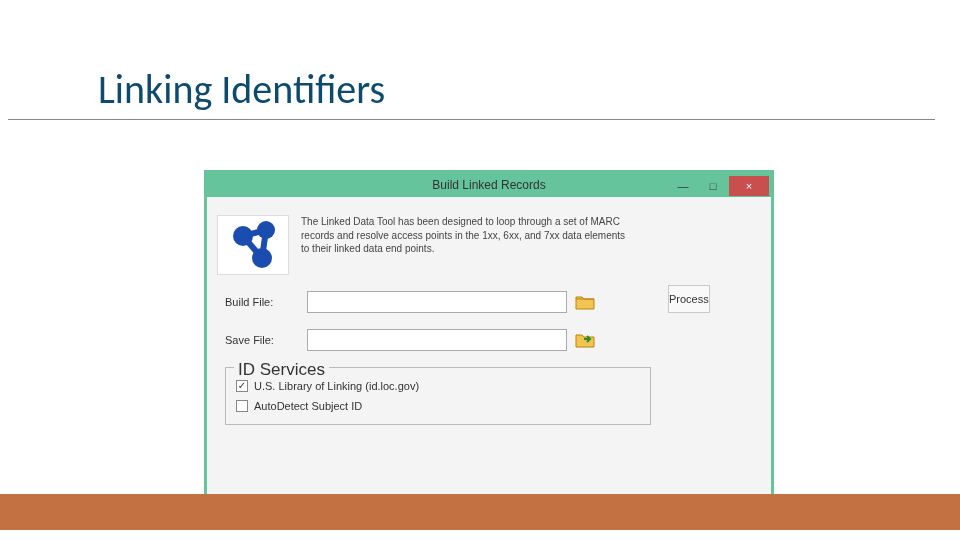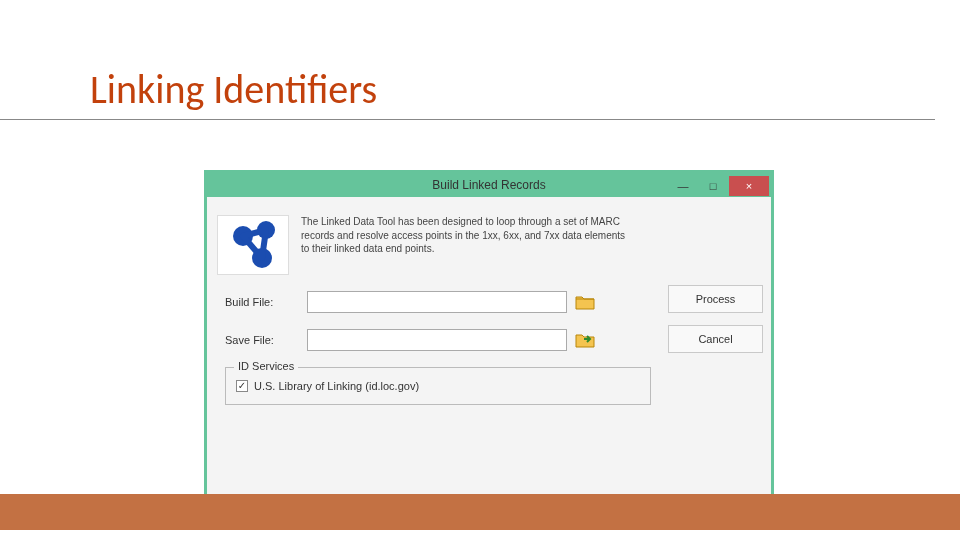--- a/index.html
+++ b/index.html
@@ -7,24 +7,24 @@
     margin: 0;
     width: 960px;
     height: 540px;
     font-family: "Segoe UI", Arial, sans-serif;
     background: #fff;
     position: relative;
   }
   .slide-title {
     font-size: 40px;
     font-weight: 300;
-    color: #c2410c;
+    color: #0c4a6e;
     padding: 65px 0 5px 90px;
     border-bottom: 1px solid #888;
-    margin: 0 25px 0 0;
+    margin: 0 25px 0 8px;
     font-family: Calibri, "Segoe UI", Arial, sans-serif;
   }
   .bottom-bar {
     position: absolute;
     left: 0;
     bottom: 10px;
     width: 100%;
     height: 36px;
     background: #c37143;
   }
@@ -93,22 +93,22 @@
     padding-top: 2px;
     width: 330px;
   }
 
   .right-btns {
     position: absolute;
     top: 88px;
     right: 8px;
     width: 95px;
     display: flex;
-    flex-direction: column;
-    gap: 12px;
+    flex-direction: row;
+    gap: 18px;
   }
   .dlg-btn {
     height: 28px;
     background: #f9f9f9;
     border: 1px solid #c9c9c9;
     font-size: 11px;
     color: #333;
     text-align: center;
     display: flex;
     align-items: center;
@@ -142,21 +142,21 @@
     margin: 8px 110px 0 8px;
     padding: 8px 10px 8px 10px;
     position: relative;
   }
   .legend {
     position: absolute;
     top: -8px;
     left: 8px;
     background: #f4f4f4;
     padding: 0 4px;
-    font-size: 11px;
+    font-size: 17px;
     color: #333;
   }
   .chk-row {
     display: flex;
     align-items: center;
     height: 20px;
     font-size: 11px;
   }
   .chk {
     width: 12px;
@@ -219,28 +219,31 @@
       <span class="file-icon">
         <svg viewBox="0 0 20 18" width="20" height="18">
           <path d="M1 4 h6 l2 2 h10 v10 h-18 z" fill="#f4c450" stroke="#b8860b"></path>
           <path d="M12 5 l3 3 l-3 3 M15 8 h-6" fill="none" stroke="#2e8b2e" stroke-width="2"></path>
         </svg>
       </span>
     </div>
 
     <div class="right-btns">
       <div class="dlg-btn">Process</div>
-      <div class="dlg-btn">Cancel</div>
     </div>
 
     <div class="fieldset">
       <div class="legend">ID Services</div>
 
       <div class="chk-row">
         <span class="chk">✓</span>
         <span>U.S. Library of Linking (id.loc.gov)</span>
       </div>
+      <div class="chk-row">
+        <span class="chk"></span>
+        <span>AutoDetect Subject ID</span>
+      </div>
     </div>
 
   </div>
 </div>
 
 <div class="bottom-bar"></div>
 
 </body></html>

